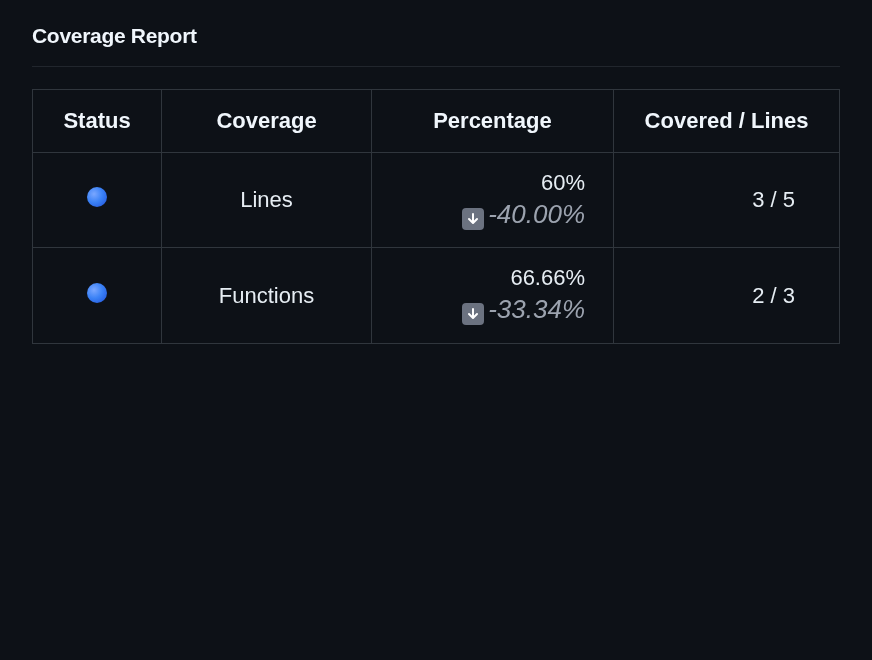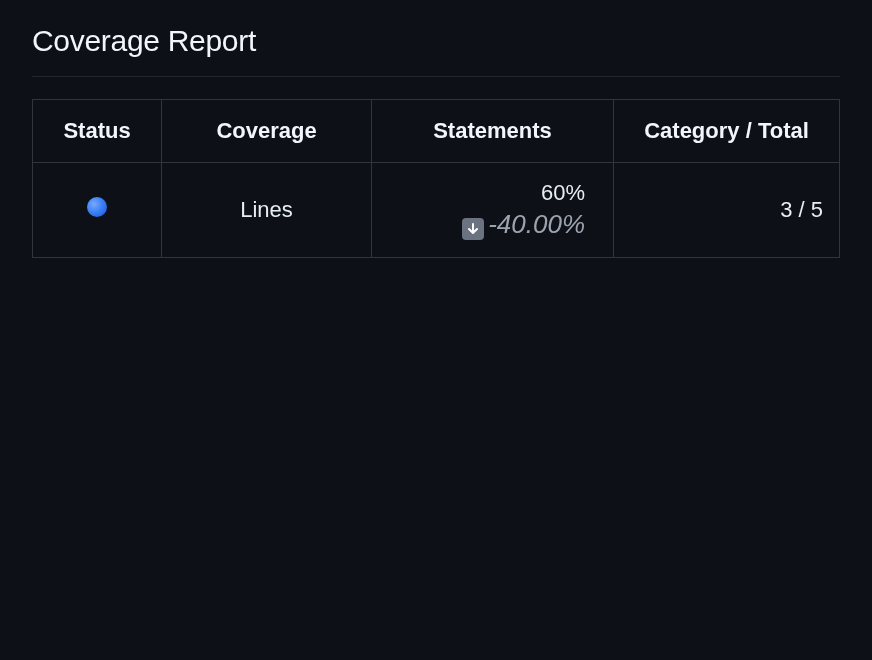--- a/index.html
+++ b/index.html
@@ -5,22 +5,22 @@
     * { margin: 0; padding: 0; box-sizing: border-box; }
     body {
       background: #0d1117;
       color: #e6edf3;
       font-family: -apple-system, BlinkMacSystemFont, "Segoe UI", Helvetica, Arial, sans-serif;
       width: 872px;
       height: 660px;
       padding: 24px 32px;
     }
     .title {
-      font-size: 30px;
-      font-weight: 400;
+      font-size: 21px;
+      font-weight: 700;
       color: #f0f6fc;
       margin-bottom: 18px;
       letter-spacing: -0.3px;
     }
     .divider {
       border: none;
       border-top: 1px solid #21262d;
       margin-bottom: 22px;
     }
     table {
@@ -83,56 +83,73 @@
       background: #6b7280;
       border-radius: 4px;
       vertical-align: -3px;
       margin-right: 4px;
       font-style: normal;
     }
     .arrow-badge svg { display: block; }
     td.covered-cell {
       text-align: right;
       color: #e6edf3;
-      padding-right: 16px;
+      padding-right: 44px;
     }
   </style>
 </head>
 <body>
 
 <h2 class="title">Coverage Report</h2>
 <hr class="divider">
 
 <table>
   <colgroup>
     <col class="col-status">
       <col class="col-category">
       <col class="col-percentage">
       <col class="col-covered">
   </colgroup>
   <thead>
     <tr>
       <th>Status</th>
       <th>Coverage</th>
-      <th>Statements</th>
-      <th>Category / Total</th>
+      <th>Percentage</th>
+      <th>Covered / Lines</th>
     </tr>
   </thead>
   <tbody>
     <tr>
       <td class="status-cell">
         <span class="status-dot"></span>
       </td>
       <td class="category-cell">Lines</td>
       <td class="percentage-cell">
         <span class="pct-value">60%</span>
         <span class="delta-line">
           <span class="arrow-badge">
             <svg width="14" height="14" viewBox="0 0 14 14">
                 <path d="M7 2 L7 9 M3 7 L7 11 L11 7" stroke="#ffffff" stroke-width="2" fill="none" stroke-linecap="round" stroke-linejoin="round"></path>
               </svg>
           </span><span>-40.00%</span>
         </span>
       </td>
       <td class="covered-cell">3 / 5</td>
     </tr>
+    <tr>
+      <td class="status-cell">
+        <span class="status-dot"></span>
+      </td>
+      <td class="category-cell">Functions</td>
+      <td class="percentage-cell">
+        <span class="pct-value">66.66%</span>
+        <span class="delta-line">
+          <span class="arrow-badge">
+            <svg width="14" height="14" viewBox="0 0 14 14">
+                <path d="M7 2 L7 9 M3 7 L7 11 L11 7" stroke="#ffffff" stroke-width="2" fill="none" stroke-linecap="round" stroke-linejoin="round"></path>
+              </svg>
+          </span><span>-33.34%</span>
+        </span>
+      </td>
+      <td class="covered-cell">2 / 3</td>
+    </tr>
   </tbody>
 </table>
 
 </body></html>

